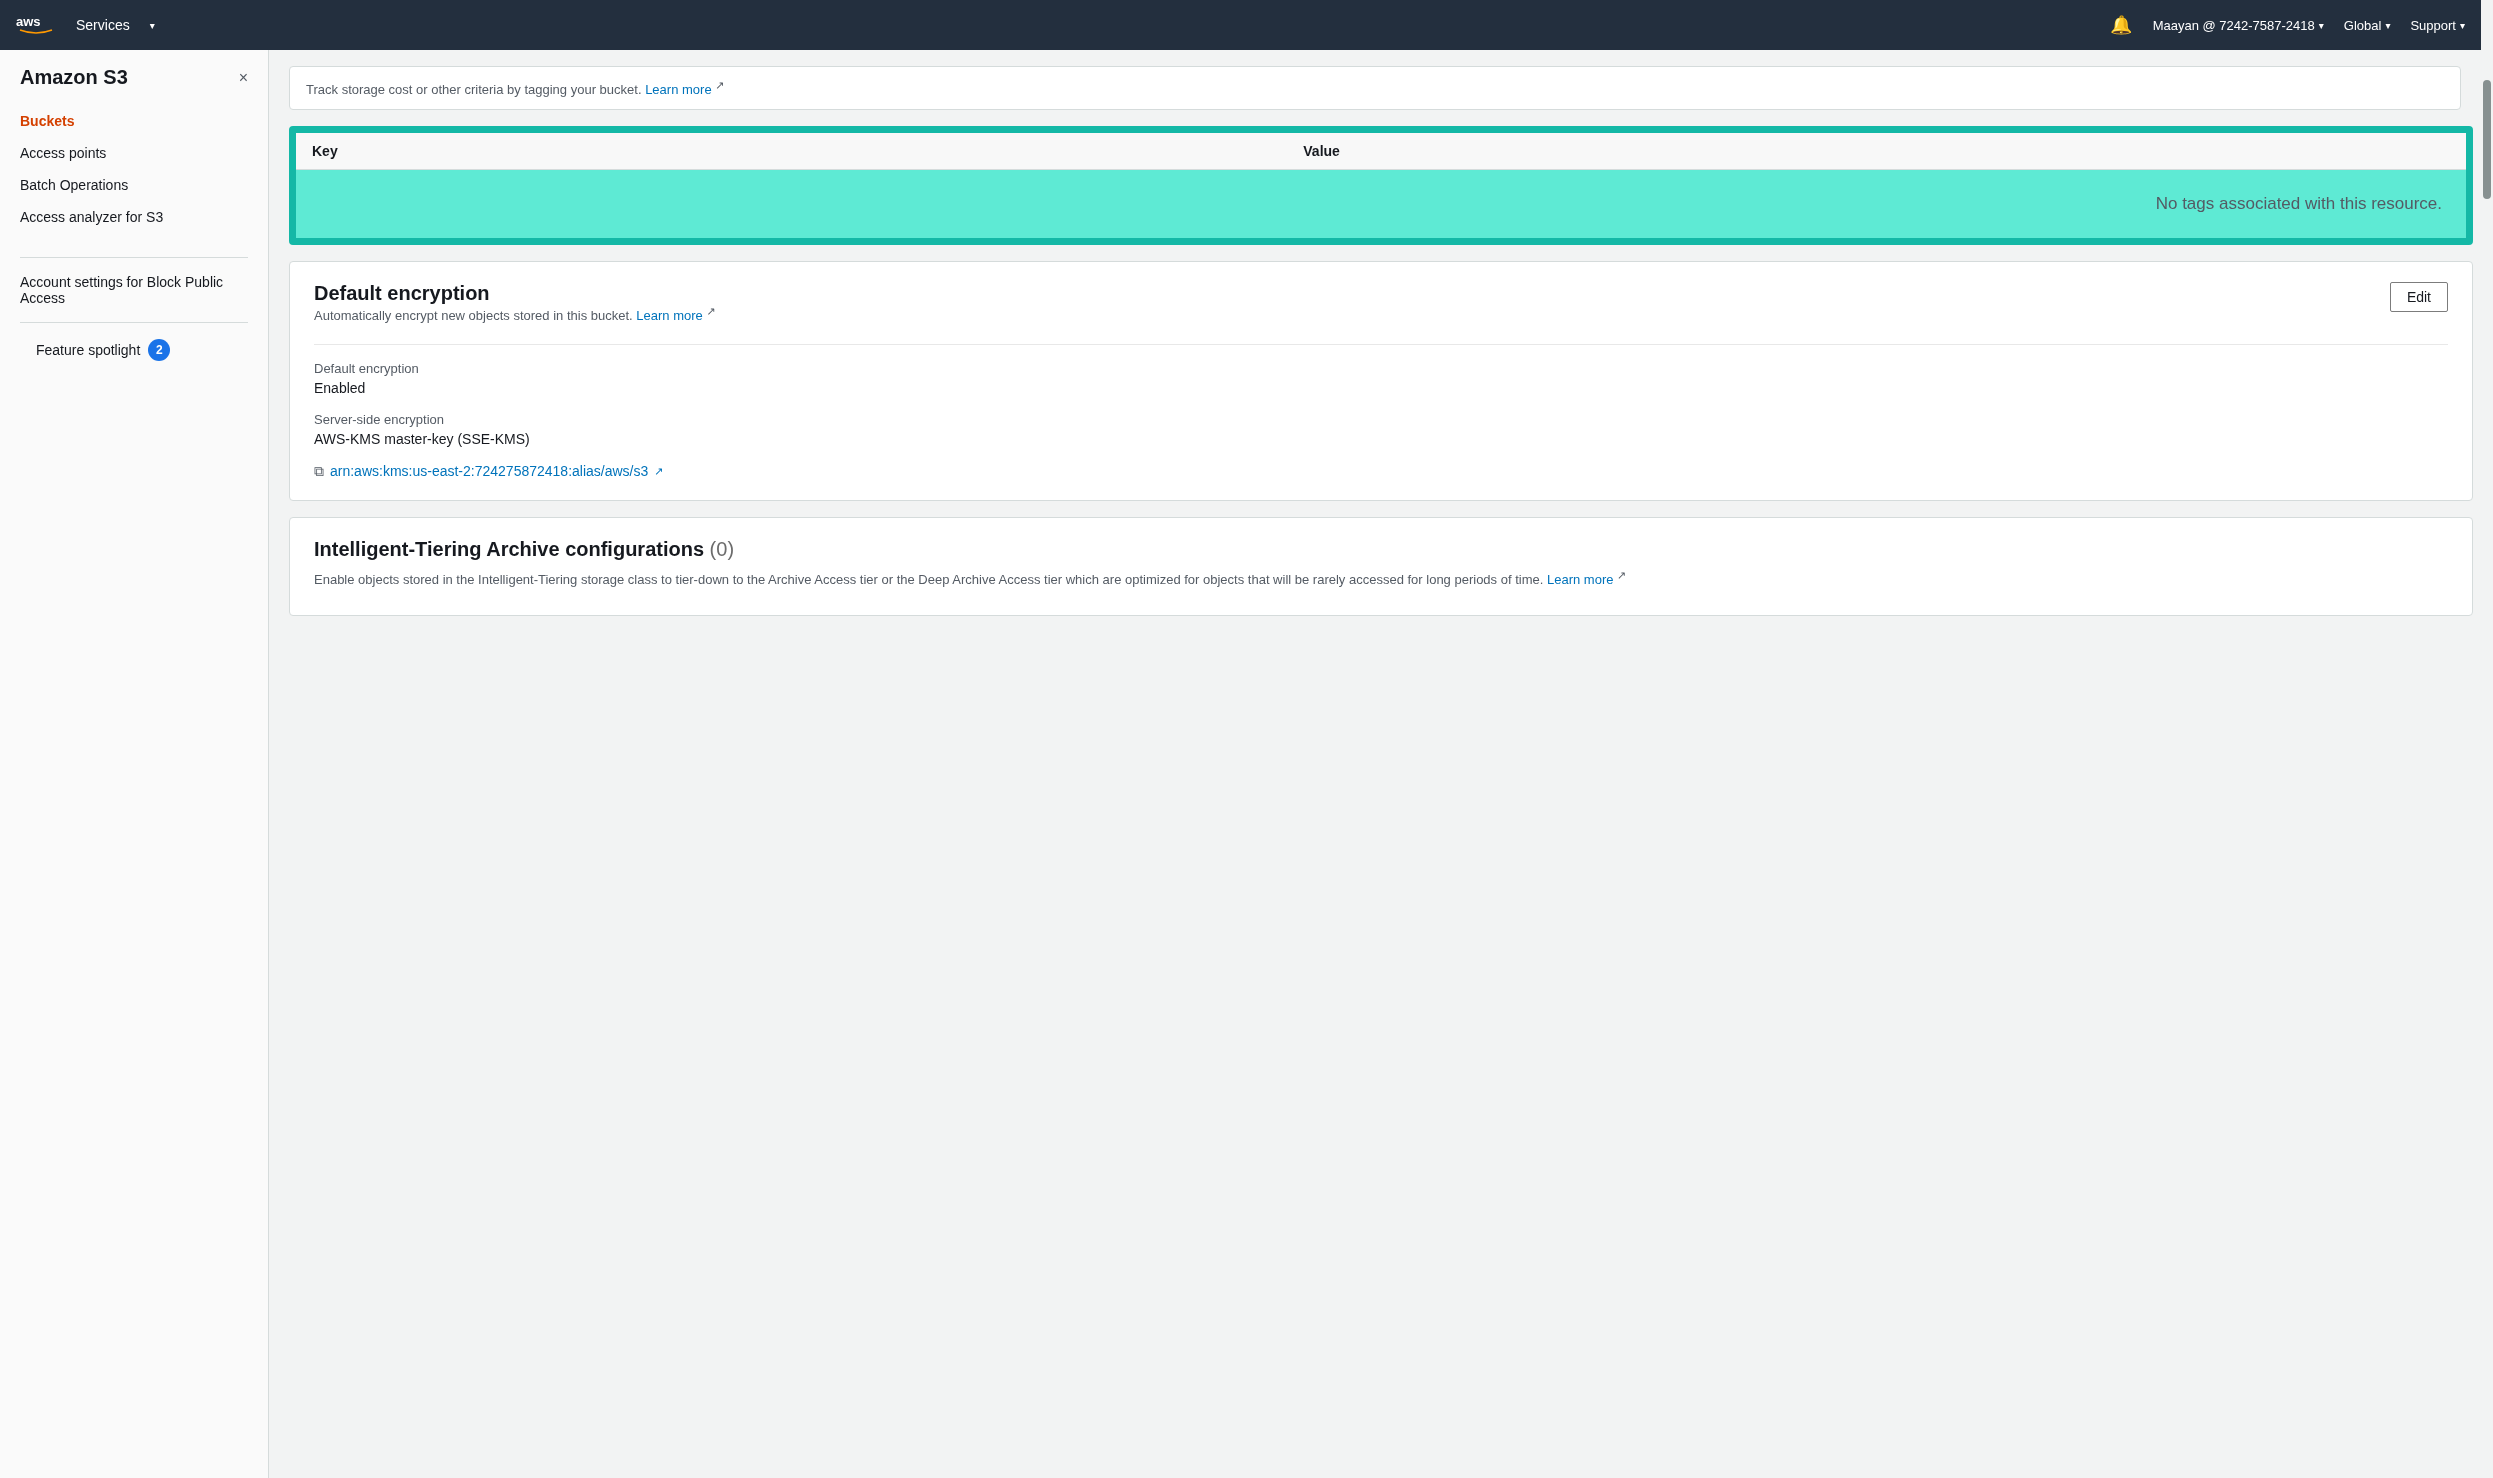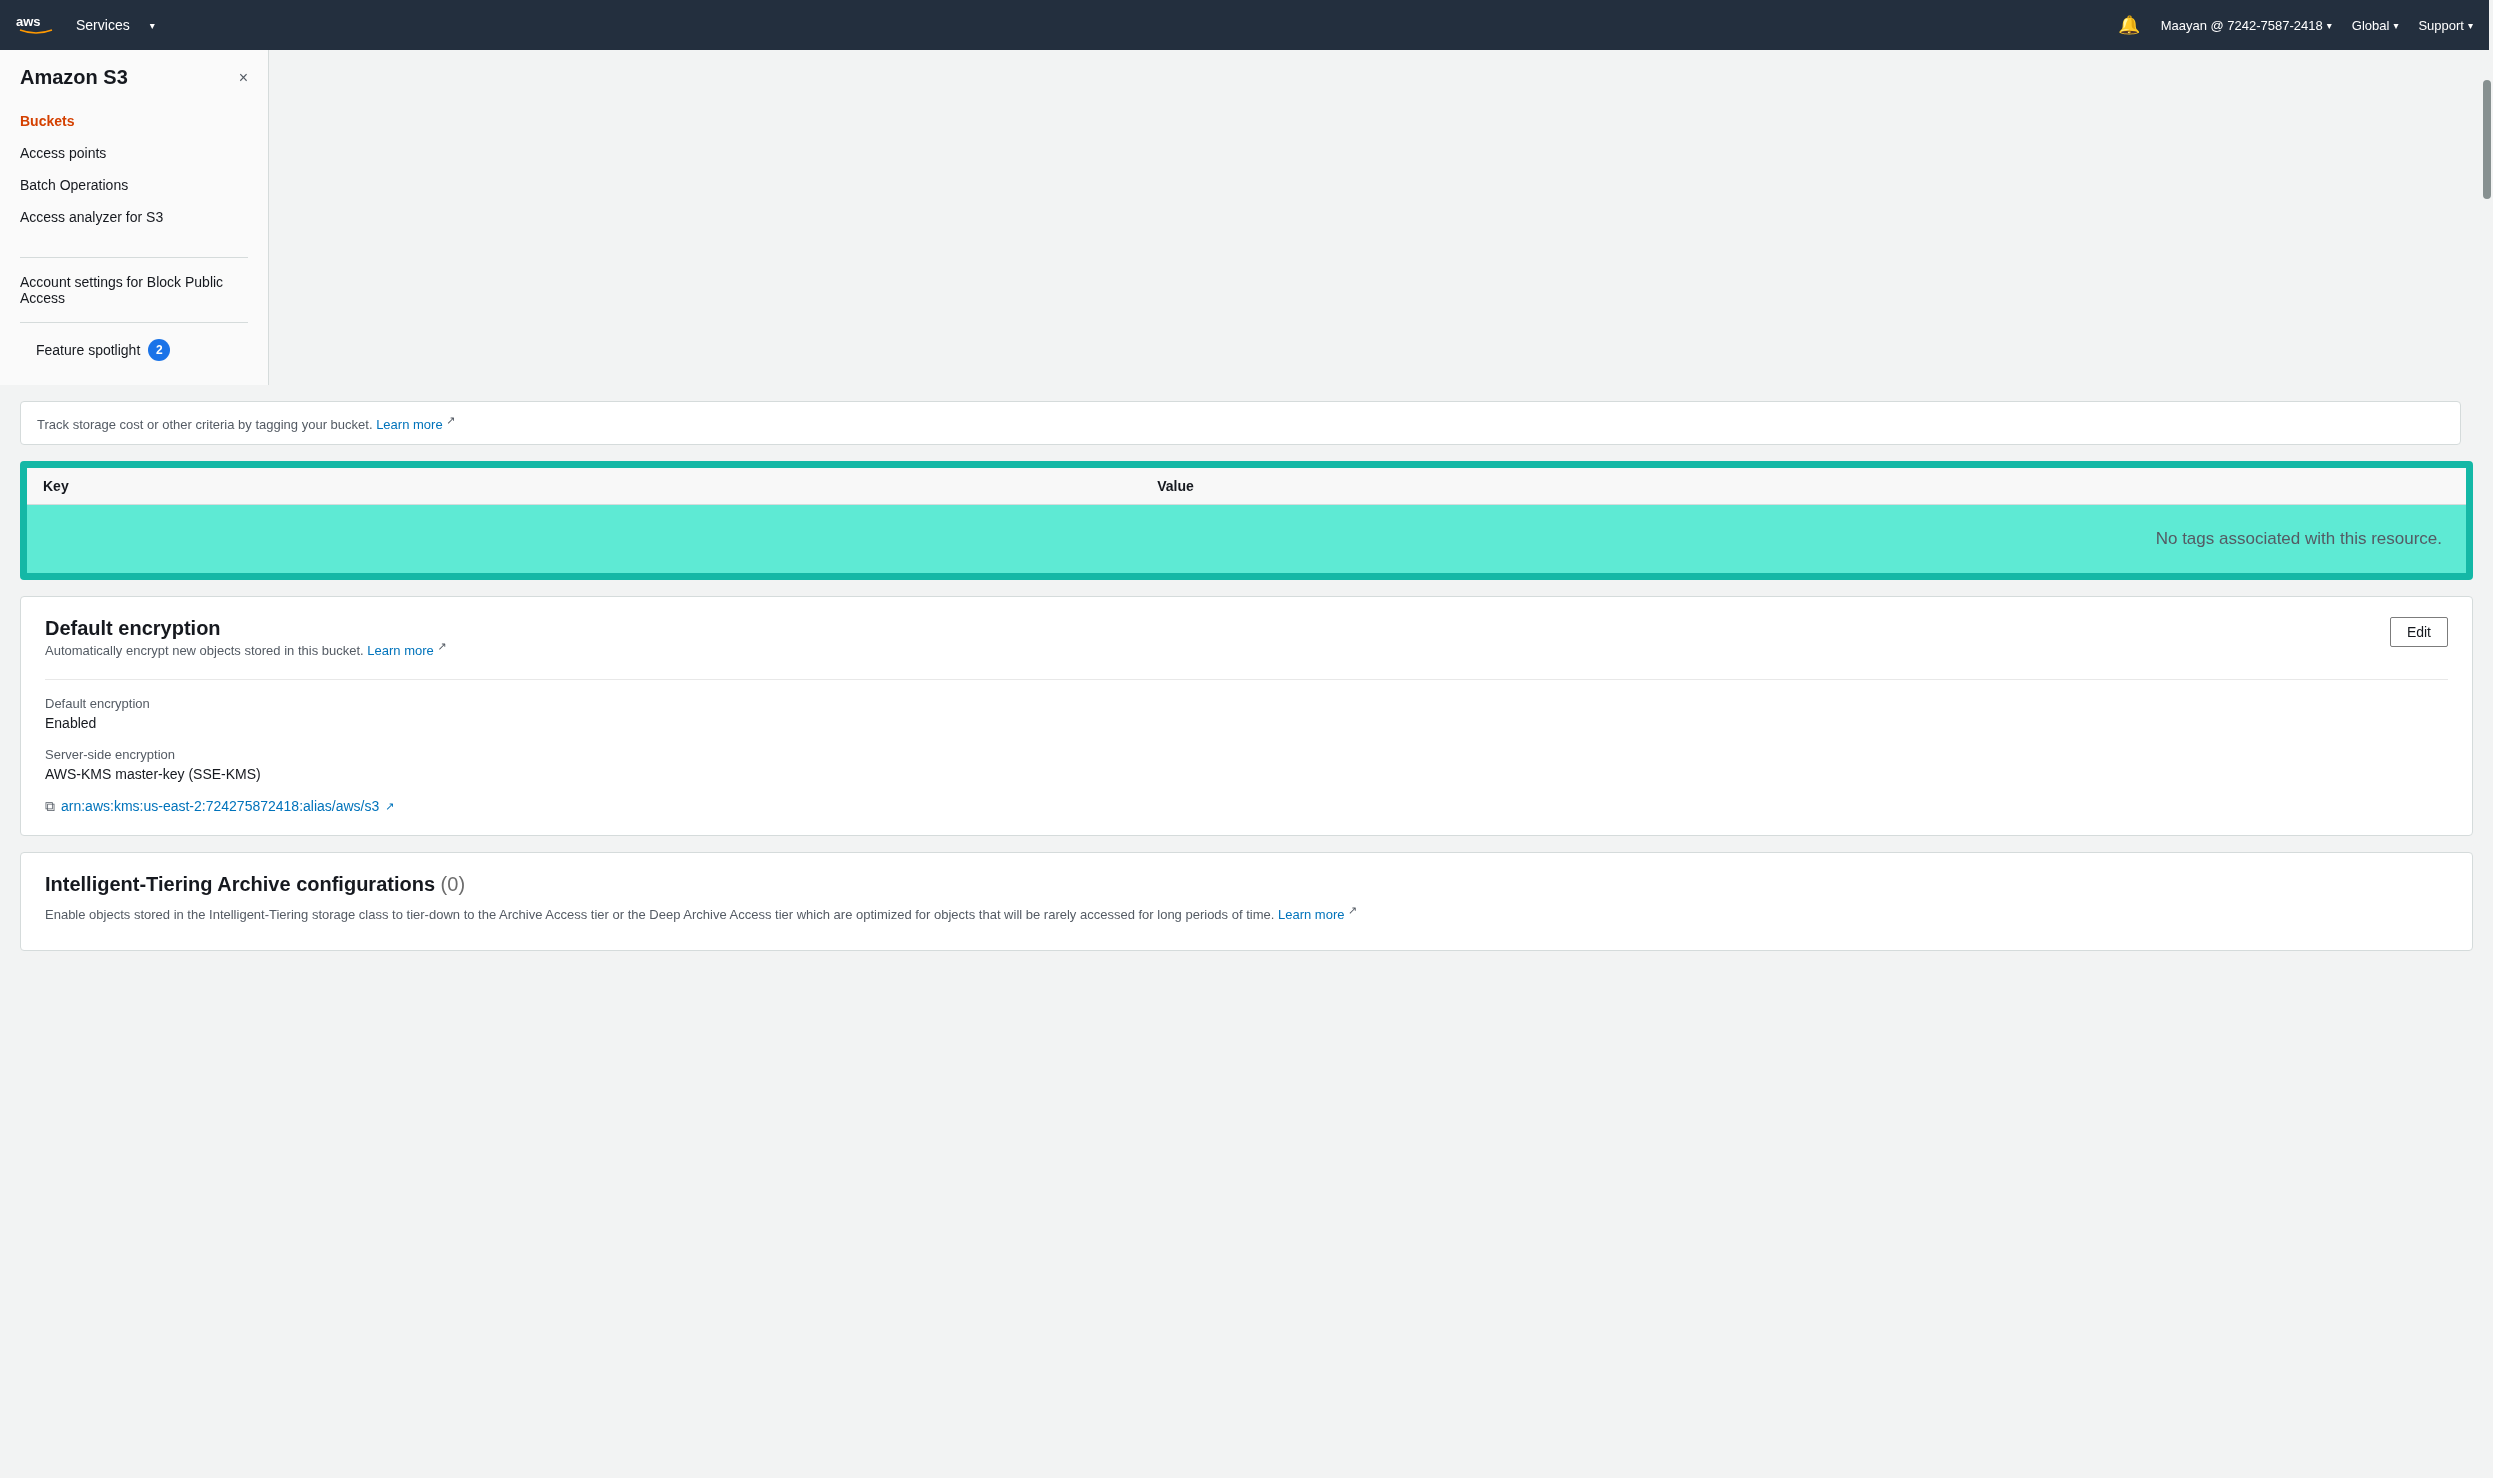--- a/index.html
+++ b/index.html
@@ -8,21 +8,21 @@
     
     .top-nav {
       background: #232f3e;
       height: 50px;
       display: flex;
       align-items: center;
       padding: 0 16px;
       gap: 20px;
       color: #fff;
       position: fixed;
-      top: 0; left: 0; right: 4px;
+      top: 0; left: 0; right: 12px;
       z-index: 100;
     }
     .aws-logo {
       display: flex; align-items: center; gap: 4px;
     }
     .nav-services {
       display: flex; align-items: center; gap: 20px;
       color: #fff; font-size: 14px; cursor: pointer;
     }
     .nav-spacer { flex: 1; }
@@ -31,21 +31,20 @@
       display: flex; align-items: center; gap: 4px;
       color: #fff; font-size: 13px; cursor: pointer;
     }
     .nav-chevron { font-size: 10px; }
 
     
     .layout {
       display: flex;
       margin-top: 50px;
       height: calc(100vh - 50px);
-      flex-direction: column;
     }
 
     
     .sidebar {
       width: 269px;
       min-width: 269px;
       background: #fafafa;
       border-right: 1px solid #d5dbdb;
       padding: 16px 0;
       overflow-y: auto;

